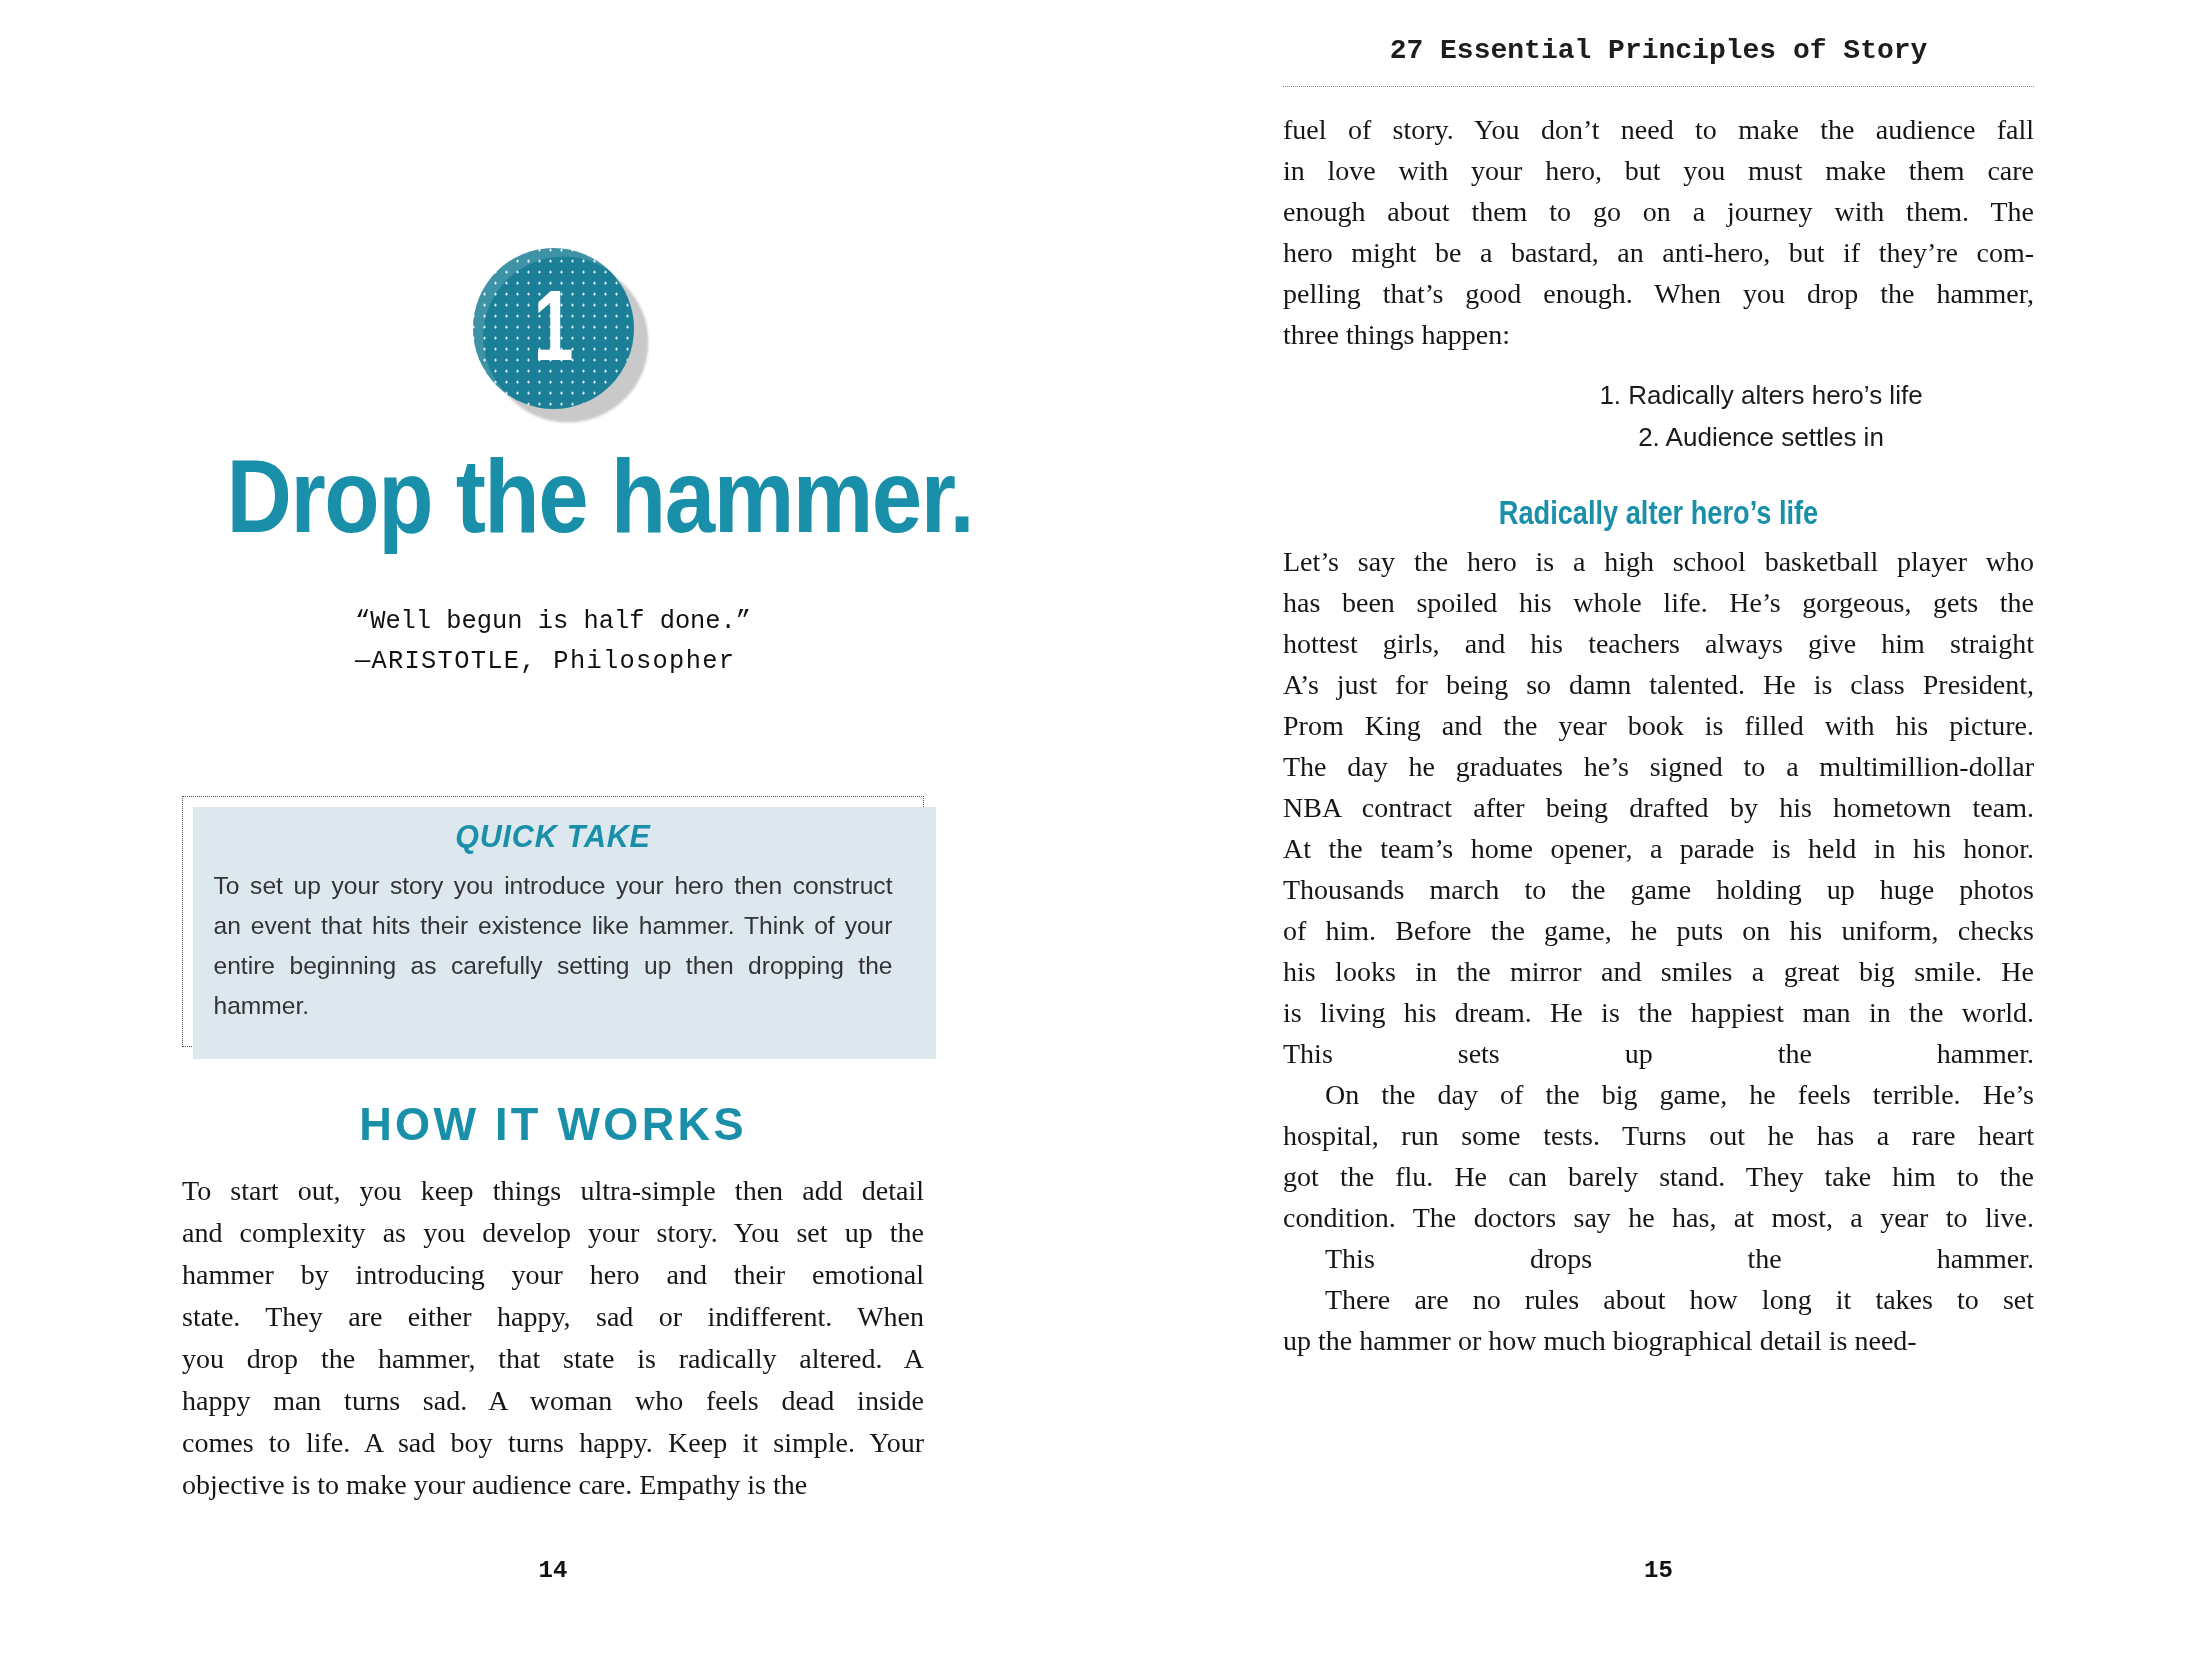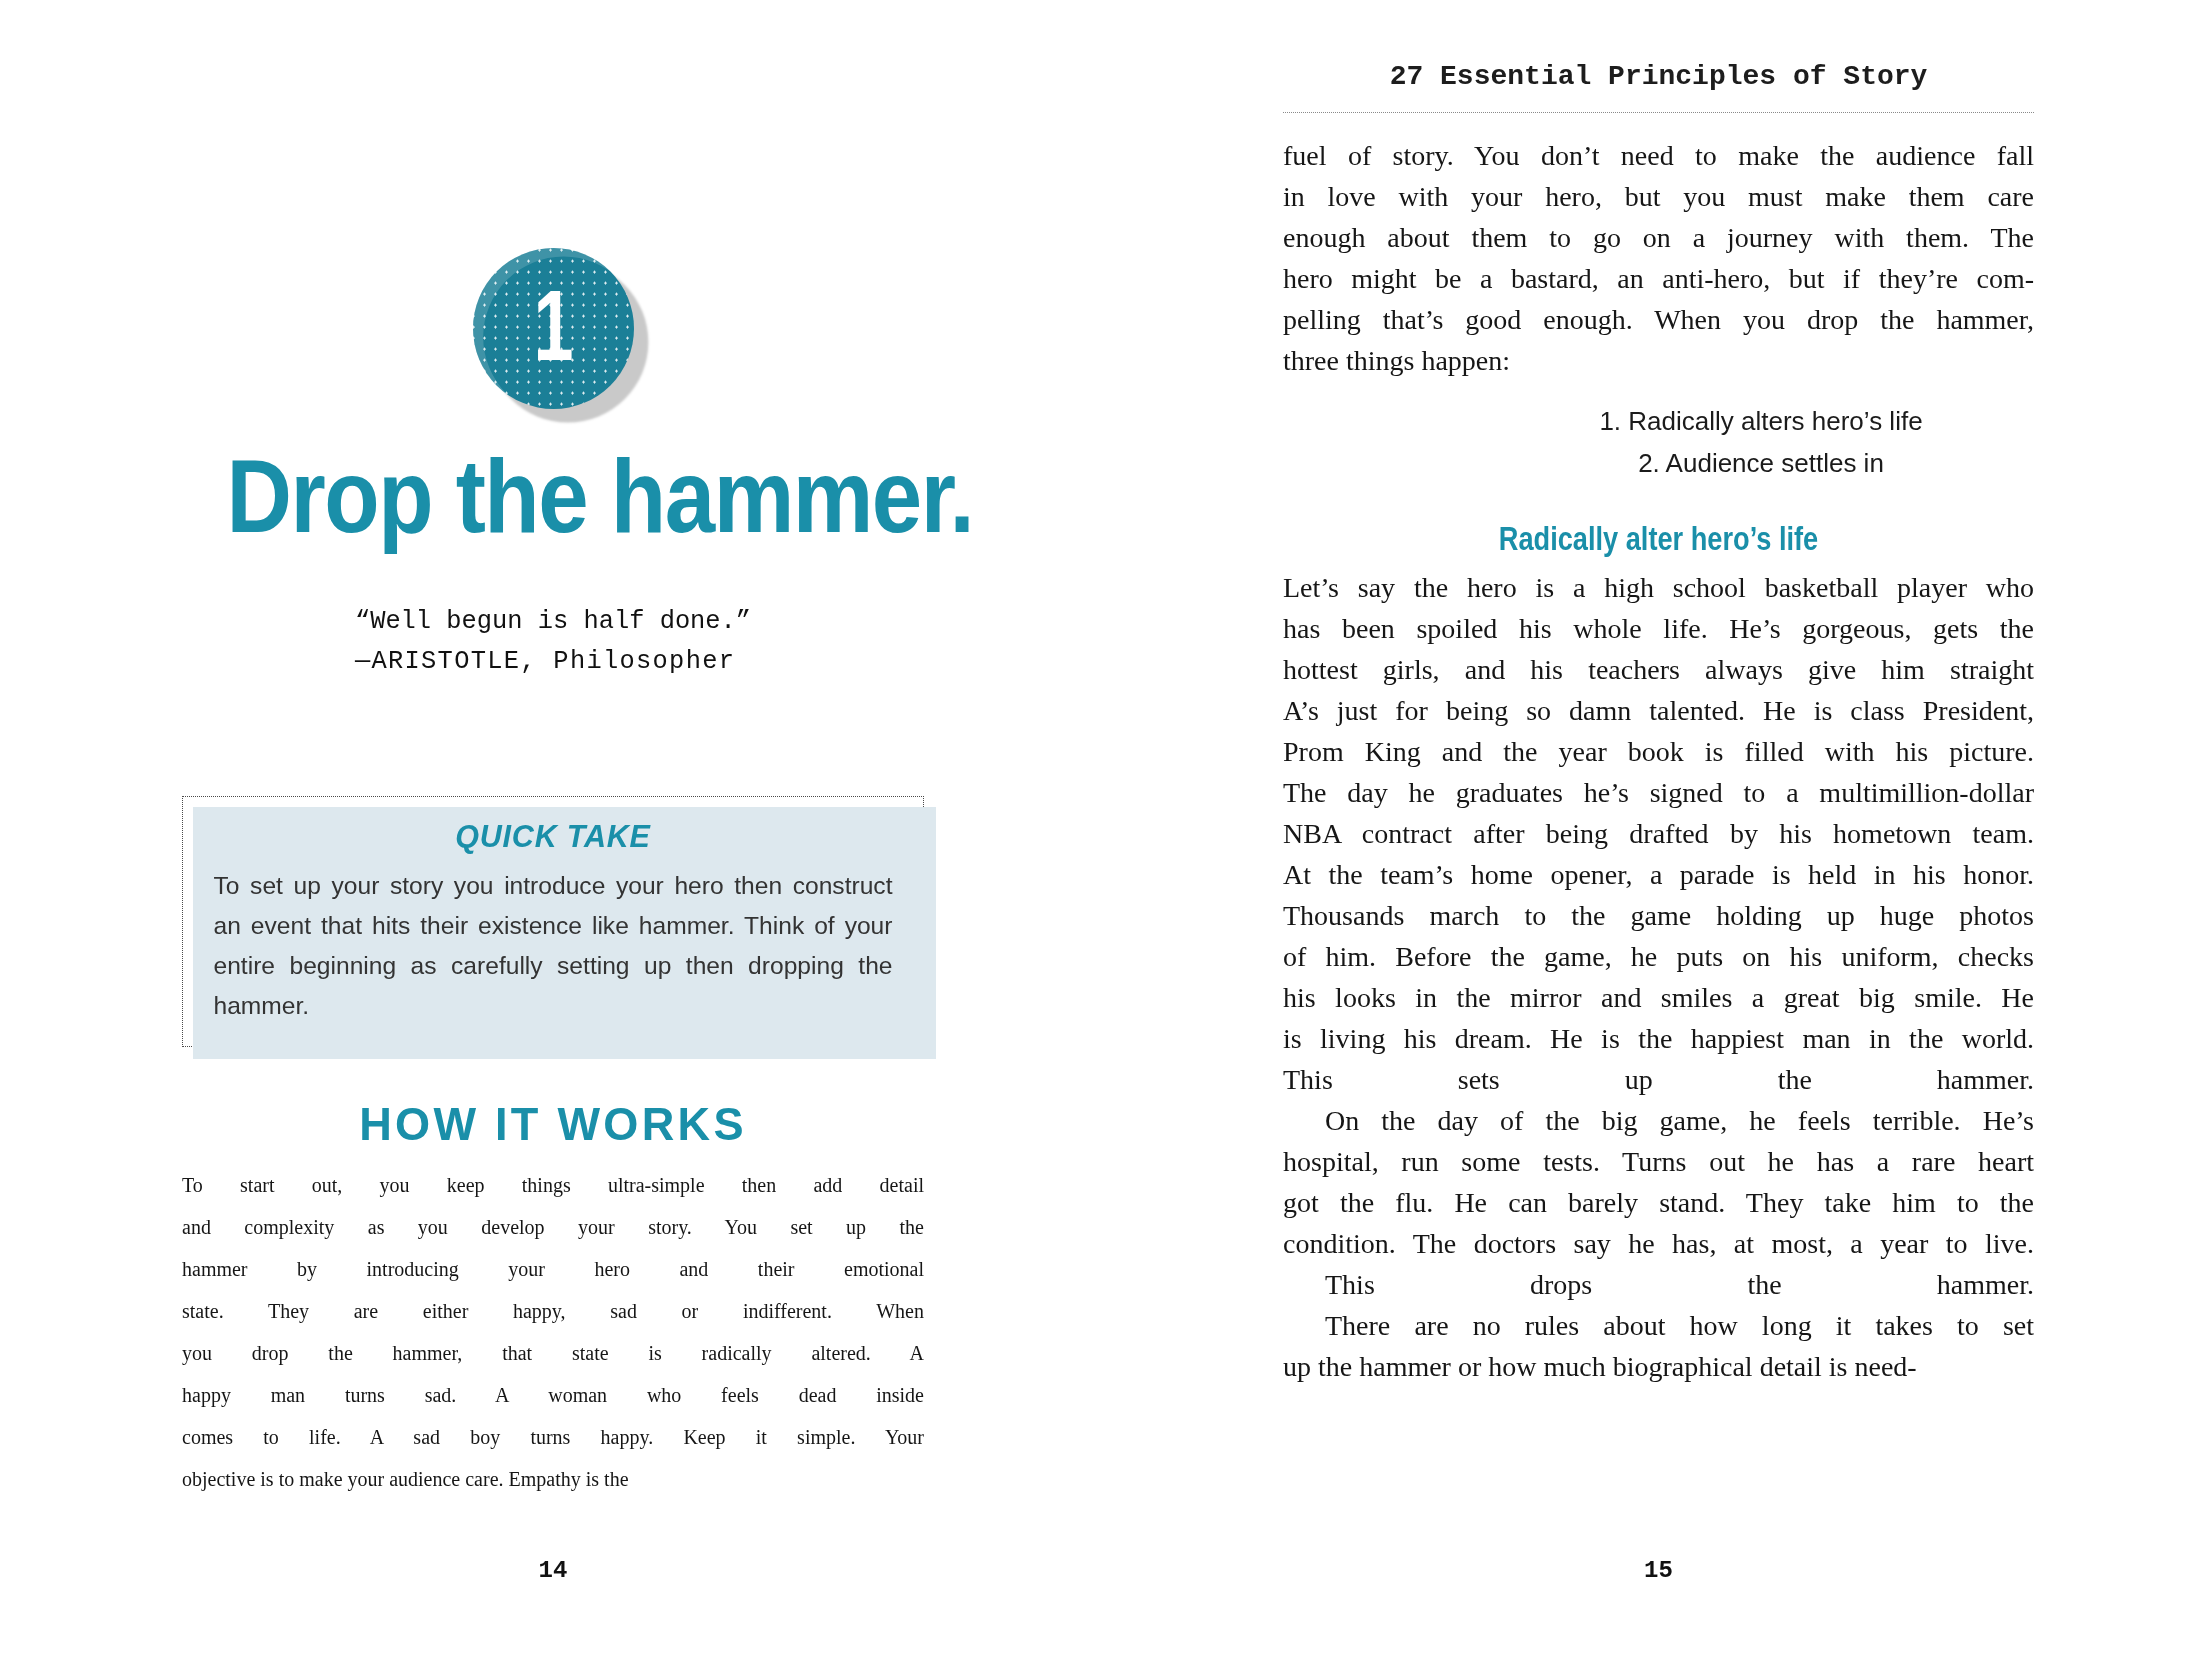--- a/index.html
+++ b/index.html
@@ -61,24 +61,24 @@
     text-align:center;font-family:"Liberation Sans",sans-serif;font-style:italic;font-weight:bold;
     font-size:30.5px;color:var(--c-accent);letter-spacing:0.8px;
   }
   .qt-body{margin-top:12px;font-family:"Liberation Sans",sans-serif;font-size:24.6px;color:#333;--lh:40px;}
 
   .hiw-heading{
     margin-top:53px;text-align:center;white-space:nowrap;
     font-family:"Liberation Sans",sans-serif;font-weight:bold;font-size:47px;line-height:1;
     color:var(--c-accent);letter-spacing:3.4px;transform:scaleX(.96);transform-origin:center;
   }
-  .body-left{margin-top:17px;font-size:20px;--lh:42px;}
+  .body-left{margin-top:23px;font-size:28px;--lh:42px;}
 
   
-  .page-right{position:absolute;left:1283px;top:61px;width:751px;}
+  .page-right{position:absolute;left:1283px;top:35px;width:751px;}
   .running-header{
     text-align:center;font-family:"Liberation Mono","DejaVu Sans Mono",monospace;
     font-size:28px;font-weight:bold;color:#1d1d1d;
     padding-bottom:20.4px;border-bottom:1.7px dotted #8a8a8a;
   }
   .body-right-1{margin-top:22px;font-size:28px;--lh:41px;}
   .numbered-list{
     margin:18.7px 0 0 205px;
     font-family:"Liberation Sans",sans-serif;font-size:26px;color:#1b1b1b;--lh:42px;
   }

